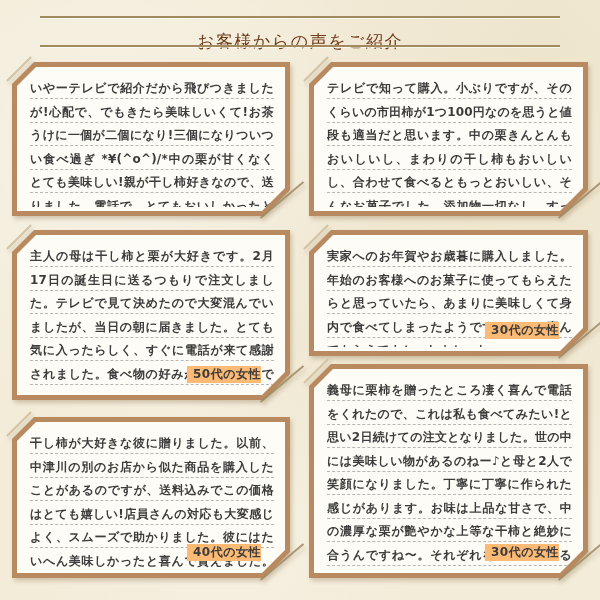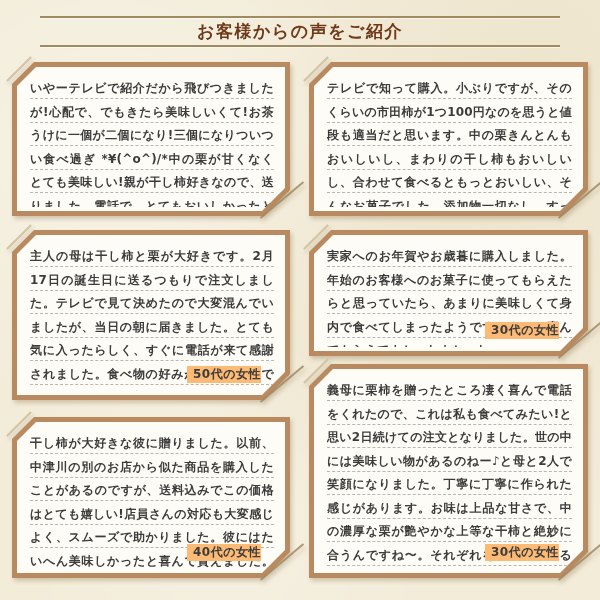--- a/index.html
+++ b/index.html
@@ -13,22 +13,22 @@
       radial-gradient(ellipse at 38% 85%, rgba(255,255,255,.22), transparent 40%),
       radial-gradient(ellipse at 90% 10%, rgba(223,207,170,.25), transparent 40%);
   }
 
   
   .hdr-rule { position:absolute; left:40px; right:40px; height:2px;
     background:#a28a5f; box-shadow:0 1px 0 rgba(255,255,255,.6); }
   .hdr-rule.top { top:16px; }
   .hdr-rule.bottom { top:45px; }
   .page-title {
-    position:absolute; top:20px; left:0; width:100%; text-align:center;
-    font-size:17px; font-weight:bold; color:#6e3a1a; letter-spacing:1.5px;
+    position:absolute; top:30px; left:0; width:100%; text-align:center;
+    font-size:17px; font-weight:normal; color:#6e3a1a; letter-spacing:1.5px;
   }
 
   
   .card { position:absolute; filter:drop-shadow(2px 3px 2px rgba(150,125,90,.38)); }
   .frame {
     position:absolute; inset:0; background:#b9895f;
     clip-path:polygon(22px 0, 100% 0, 100% calc(100% - 26px), calc(100% - 26px) 100%, 0 100%, 0 22px);
   }
   .paper {
     position:absolute; inset:5px; background:#fdfcf6;

